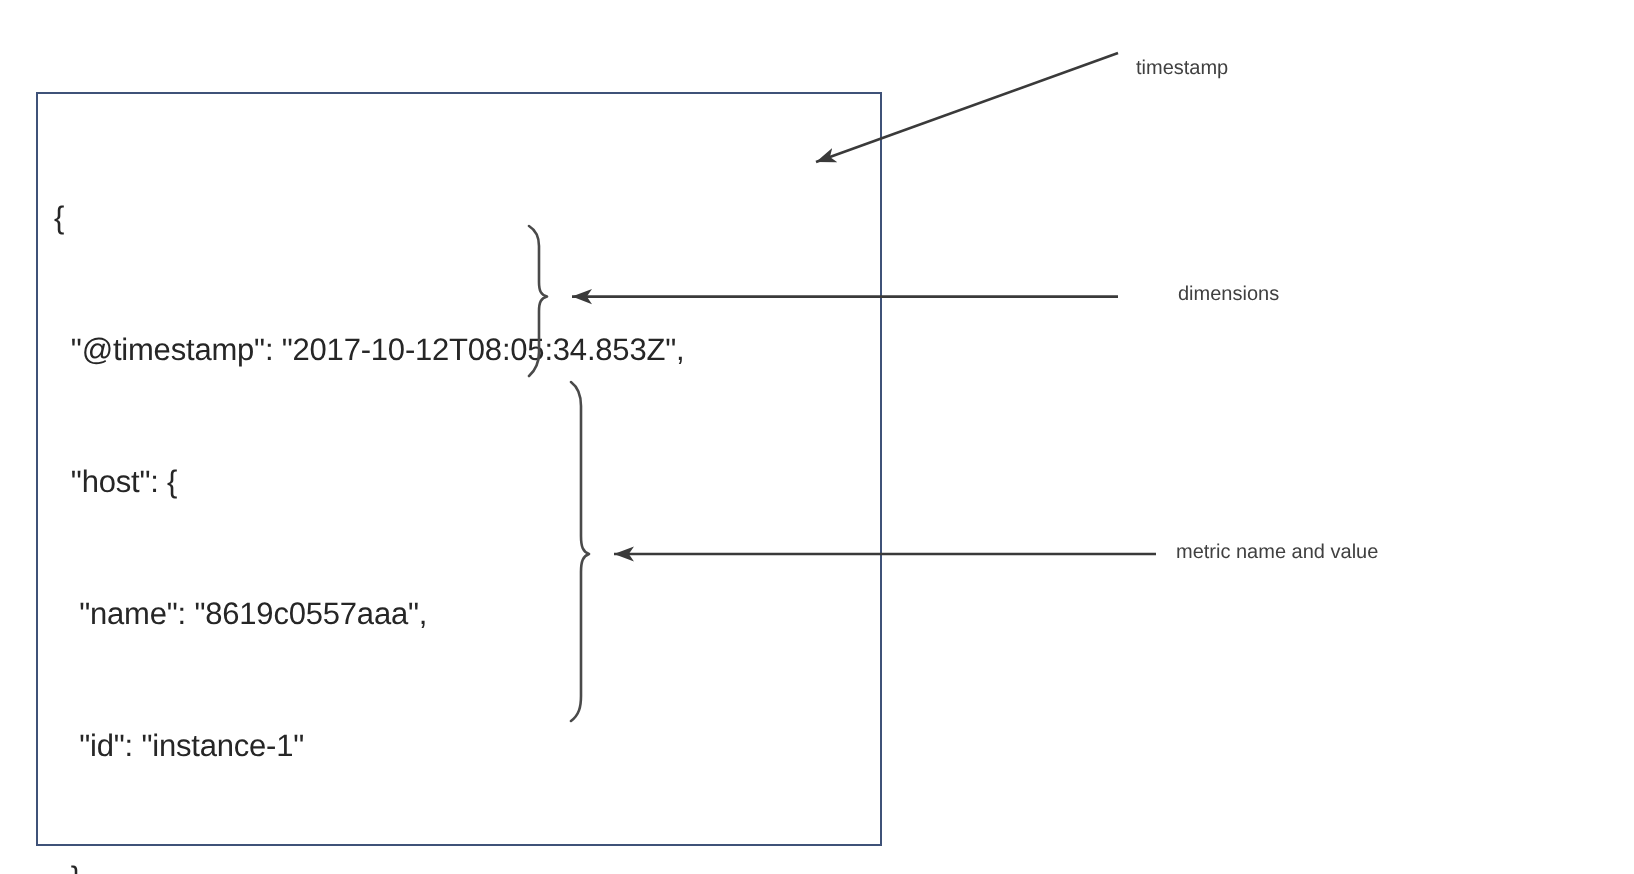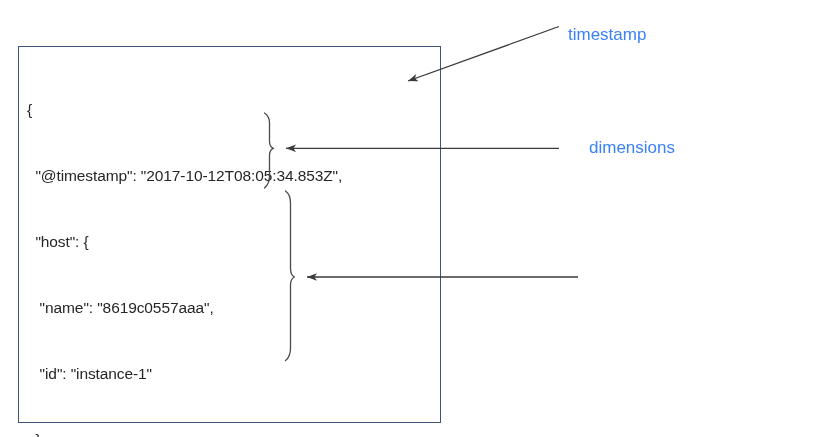--- a/index.html
+++ b/index.html
@@ -50,23 +50,23 @@
   #json-code .jline {
     display: block;
     height: 22px;
     white-space: pre;
   }
 
   
   .anno-label {
     position: absolute;
     font-family: "Liberation Sans", sans-serif;
-    font-size: 17px;
+    font-size: 10px;
     line-height: 18px;
-    color: #3b82f6;
+    color: #404040;
     white-space: nowrap;
   }
   #label-timestamp   { left: 568px; top: 26px; }
   #label-dimensions  { left: 589px; top: 139px; }
   #label-metric      { left: 588px; top: 268px; }
 
   
   #overlay {
     position: absolute;
     left: 0;
@@ -138,14 +138,15 @@
 
     <g>
       <line x1="578" y1="277" x2="307" y2="277" stroke="#3a3a3a" stroke-width="1.3" marker-end="url(#arrowhead)"></line>
     </g>
   </svg>
 
   <div class="anno-label" id="label-timestamp">timestamp</div>
 
   <div class="anno-label" id="label-dimensions">dimensions</div>
 
+  <div class="anno-label" id="label-metric">metric name and value</div>
 
 </div>
 
 </body></html>

